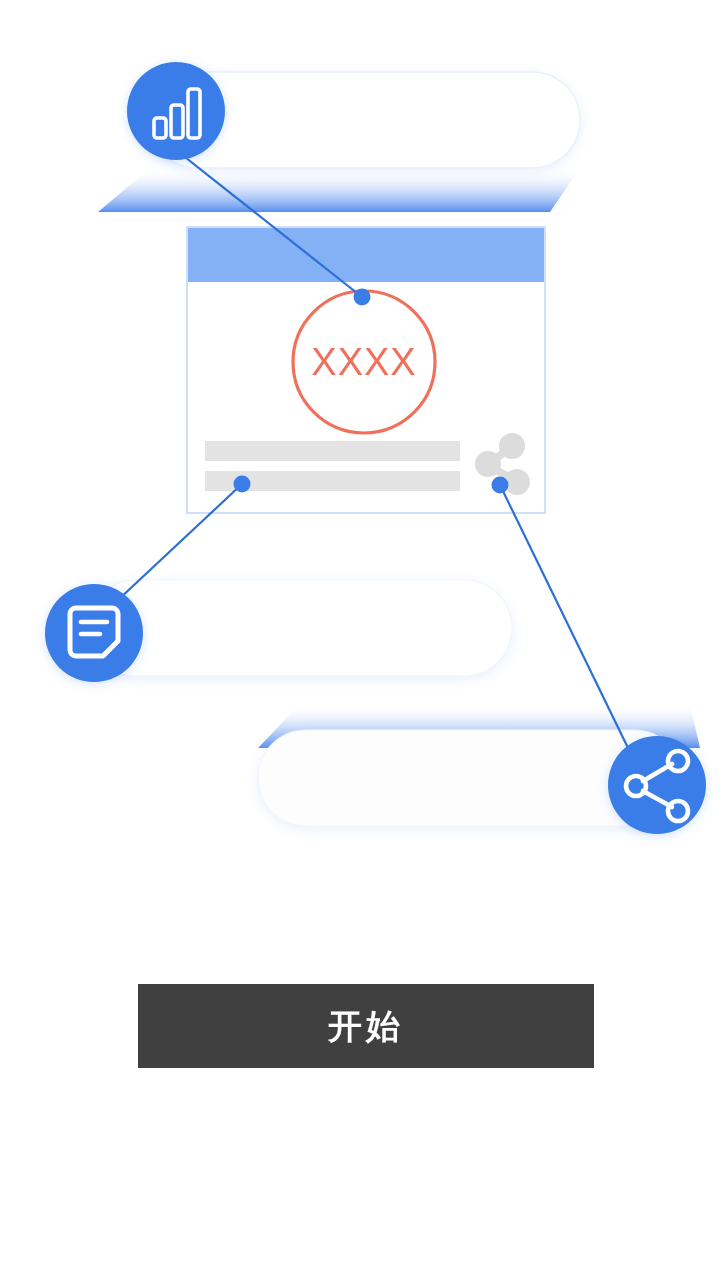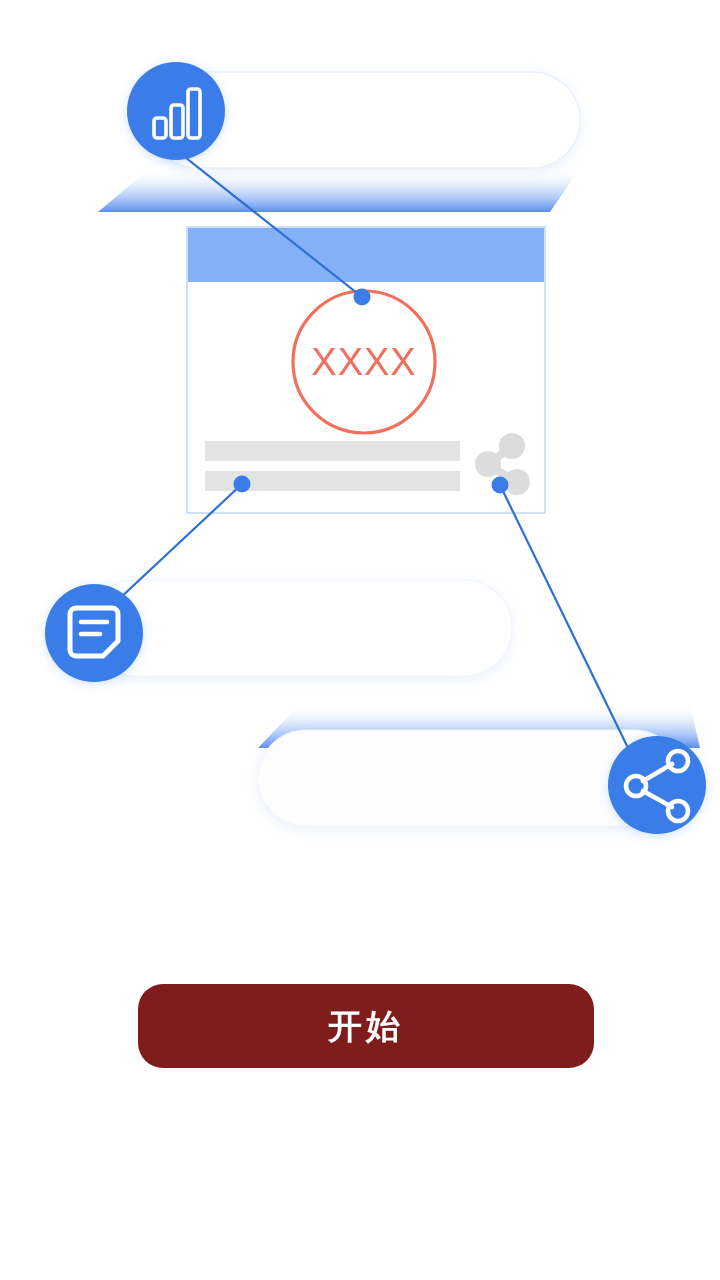--- a/index.html
+++ b/index.html
@@ -158,15 +158,15 @@
       <g fill="none" stroke="#ffffff" stroke-width="4.6">
         <line x1="643" y1="781" x2="672" y2="764" stroke-linecap="round"></line>
         <line x1="643" y1="791" x2="672" y2="807" stroke-linecap="round"></line>
         <circle cx="636" cy="786" r="10"></circle>
         <circle cx="678" cy="761" r="10"></circle>
         <circle cx="678" cy="811" r="10"></circle>
       </g>
     </g>
   </svg>
 
-  <button id="start-button" style="background: #7f1d1d; color: rgb(255, 255, 255); border-radius: 25px;">开始</button>
+  <button id="start-button" style="background: #404040; color: rgb(255, 255, 255);">开始</button>
 
 </div>
 
 </body></html>

